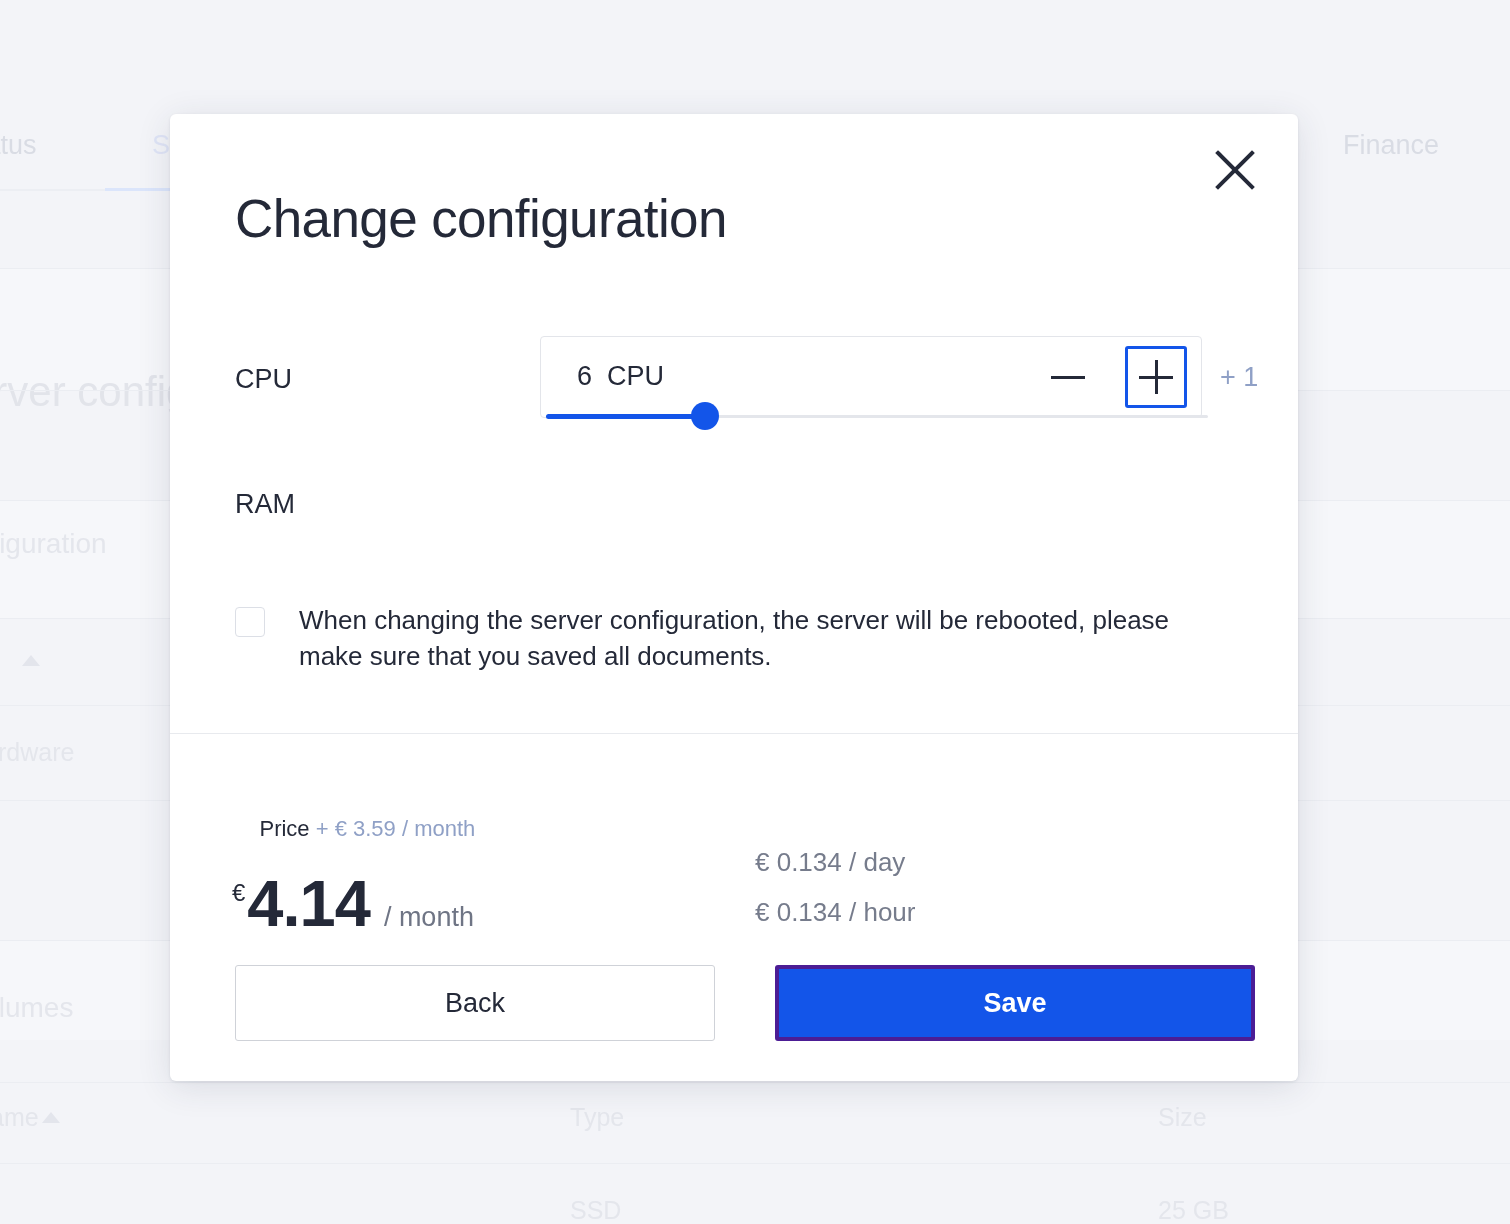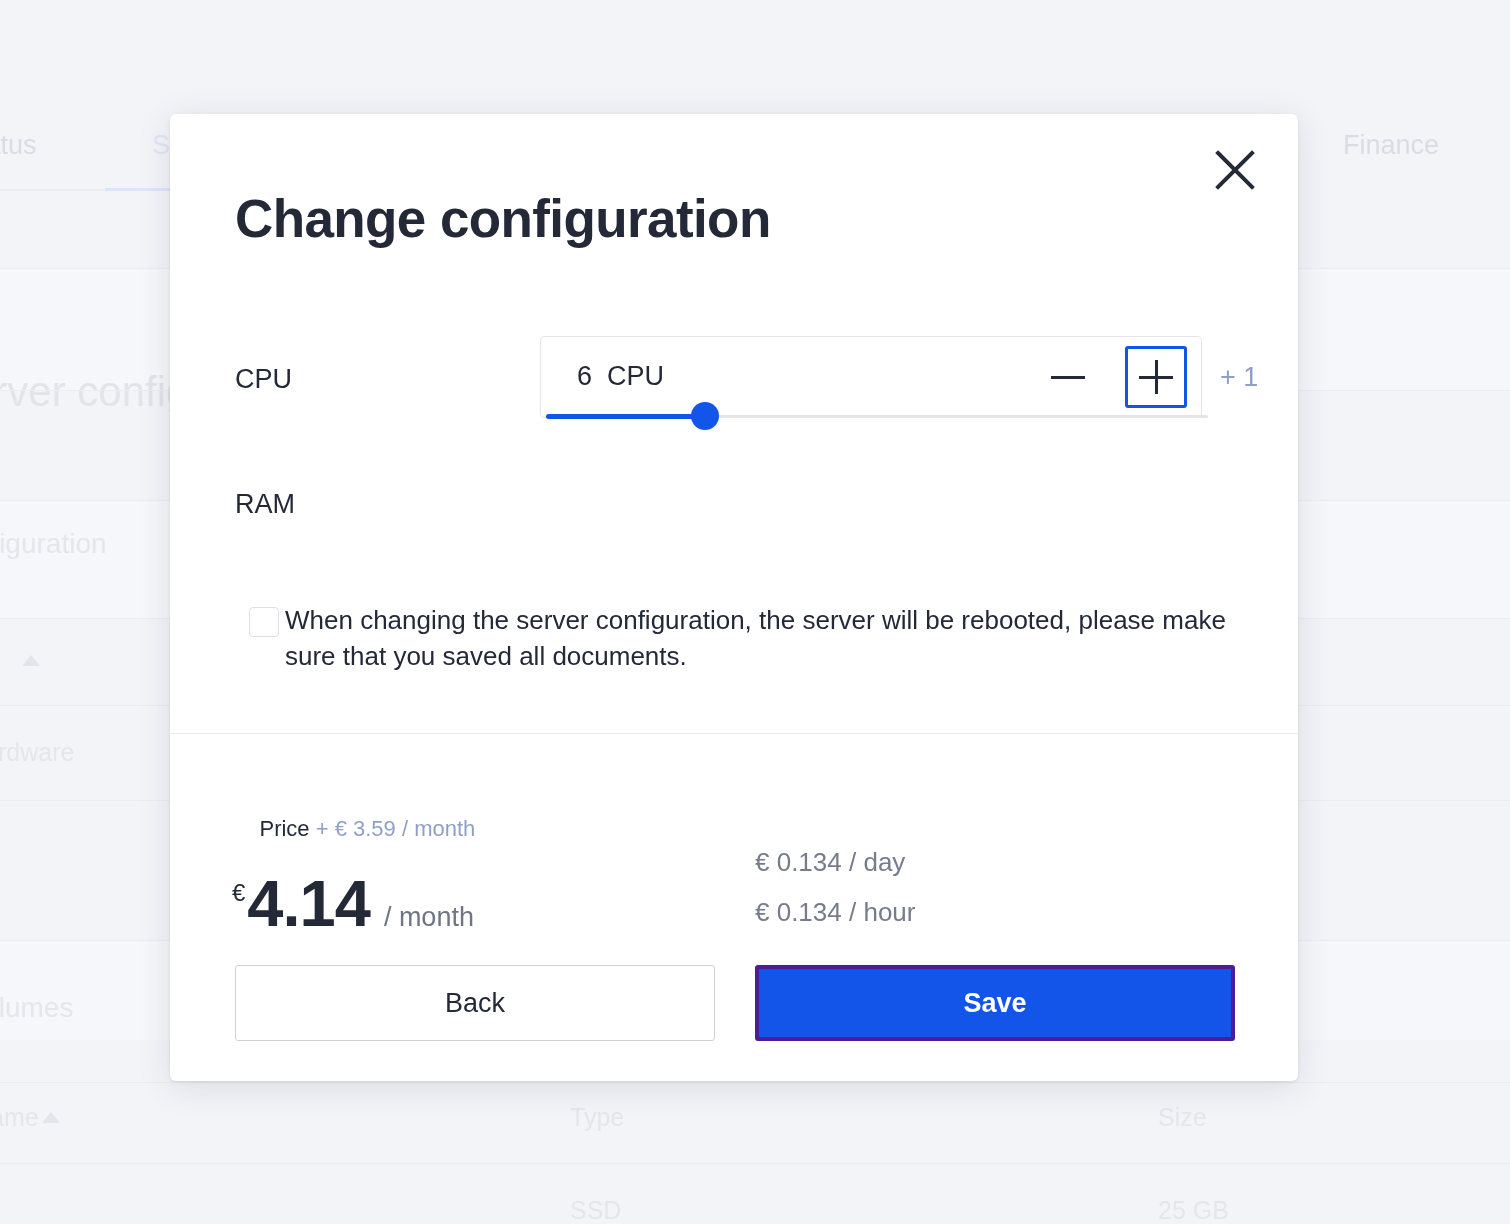--- a/index.html
+++ b/index.html
@@ -70,21 +70,21 @@
   .close-btn {
     position: absolute; right: 33px; top: 26px;
     width: 60px; height: 60px;
     display: flex; align-items: center; justify-content: center;
     cursor: pointer; background: transparent; border: none;
   }
   .close-btn svg { display: block; }
 
   .modal-title {
     position: absolute; left: 65px; top: 74px;
-    font-size: 53px; font-weight: 700; letter-spacing: -0.6px;
+    font-size: 53px; font-weight: 400; letter-spacing: -0.6px;
     color: #242938;
   }
 
   
   .config-row {
     position: absolute; left: 65px; width: 1000px; height: 66px;
   }
   .config-row.cpu { top: 222px; }
   .config-row.ram { top: 347px; }
 
@@ -145,23 +145,23 @@
   }
   .slider-thumb {
     position: absolute; top: -11px;
     width: 28px; height: 28px; margin-left: -14px;
     background: #1355e9; border-radius: 50%;
     cursor: pointer;
   }
 
   
   .note {
-    position: absolute; left: 79px; top: 488px;
+    position: absolute; left: 65px; top: 488px;
     width: 990px;
-    display: flex; align-items: flex-start; gap: 6px;
+    display: flex; align-items: flex-start; gap: 34px;
   }
   .checkbox {
     width: 30px; height: 30px; flex: 0 0 30px;
     border: 1px solid #dcdfe6; border-radius: 4px;
     background: #fff; cursor: pointer; margin-top: 5px;
   }
   .note-text {
     font-size: 26px; line-height: 36px; color: #242938;
   }
 
@@ -196,21 +196,21 @@
   .rate {
     position: absolute; left: 585px;
     font-size: 26px; color: #767c8c; white-space: pre;
   }
   .rate.day  { top: 733px; }
   .rate.hour { top: 783px; }
 
   
   .actions {
     position: absolute; left: 65px; top: 851px;
-    display: flex; gap: 40px;
+    display: flex; gap: 60px;
   }
   .btn {
     width: 480px; height: 76px;
     display: flex; align-items: center; justify-content: center;
     font-size: 27px; border-radius: 3px; cursor: pointer;
   }
   .btn-back {
     background: #fff; border: 1px solid #cfd2d8; color: #242938;
   }
   .btn-save {

